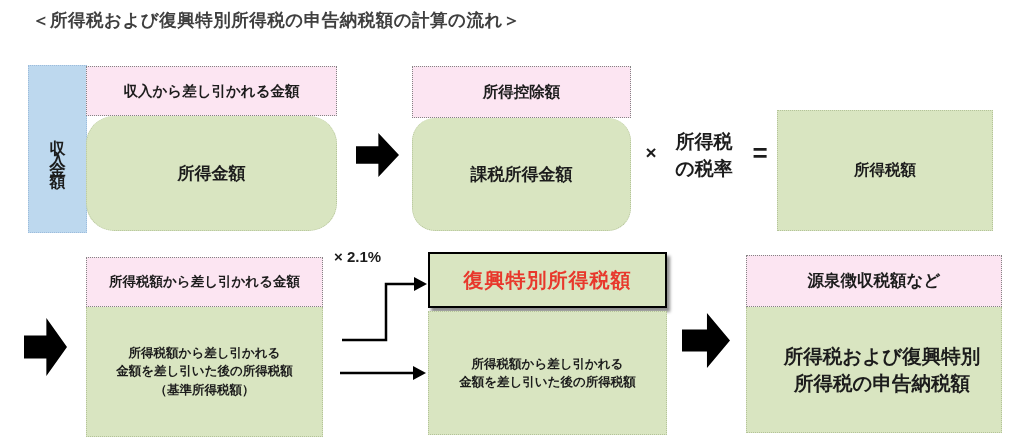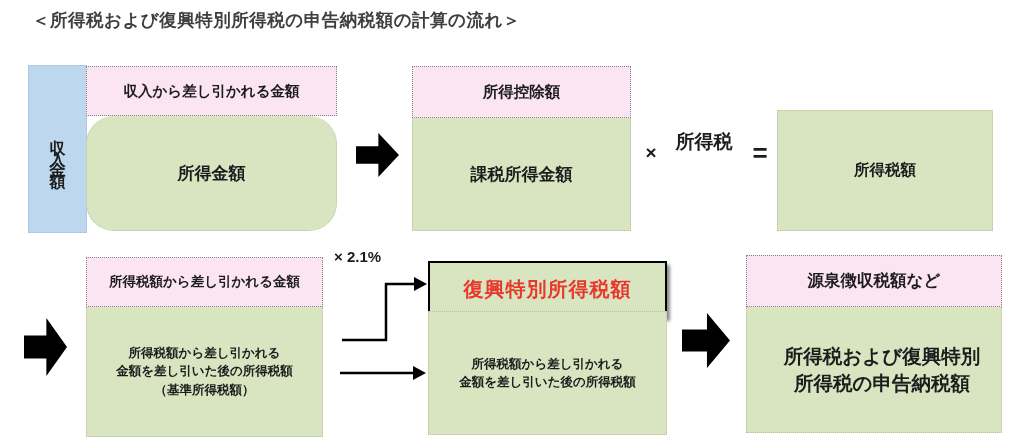--- a/index.html
+++ b/index.html
@@ -35,30 +35,30 @@
     font-weight:bold; text-align:center; box-sizing:border-box;
   }
   .grn.solo { border-top:1.5px dotted #b4c399; }
 
   #s1 { left:86px;  top:66px;  width:251px; height:165px; }
   #s1 .hdr { height:50px; font-size:14.5px; }
   #s1 .grn { font-size:17px;border-radius:28px; }
 
   #s2 { left:412px; top:66px;  width:219px; height:165px; }
   #s2 .hdr { height:52px; font-size:15.5px; }
-  #s2 .grn { font-size:17px; }
+  #s2 .grn { font-size:17px;border-radius:23px; }
 
   #b3 { left:777px; top:110px; width:216px; height:121px; font-size:15.5px; }
 
   #s4 { left:86px;  top:257px; width:237px; height:180px; }
   #s4 .hdr { height:50px; font-size:13.5px; }
   #s4 .grn { font-size:12.5px; line-height:18.5px; }
 
   #b5h {
-    left:428px; top:261px; width:239px; height:56px; box-sizing:border-box;
+    left:428px; top:252px; width:239px; height:56px; box-sizing:border-box;
     background:var(--green); border:2.5px solid #000000;
     box-shadow:3px 4px 3px rgba(0,0,0,0.45);
     display:flex; align-items:center; justify-content:center;
     font-weight:bold; font-size:20px; letter-spacing:1px; color:var(--red);
   }
   #b5b {
     left:428px; top:311px; width:239px; height:124px;
     font-size:12.5px; line-height:18.5px;
   }
 
@@ -105,20 +105,21 @@
 
   <div id="s2" class="abs stack">
     <div class="hdr">所得控除額</div>
     <div class="grn">課税所得金額</div>
   </div>
 
   <div id="op-mul" class="abs op">×</div>
 
   <div id="rate" class="abs">
     <div>所得税</div>
+    <div>の税率</div>
   </div>
 
   <div id="op-eq" class="abs op">=</div>
 
   <div id="b3" class="abs grn solo">所得税額</div>
 
   <div id="a2" class="abs block-arrow"></div>
 
   <div id="s4" class="abs stack">
     <div class="hdr">所得税額から差し引かれる金額</div>

